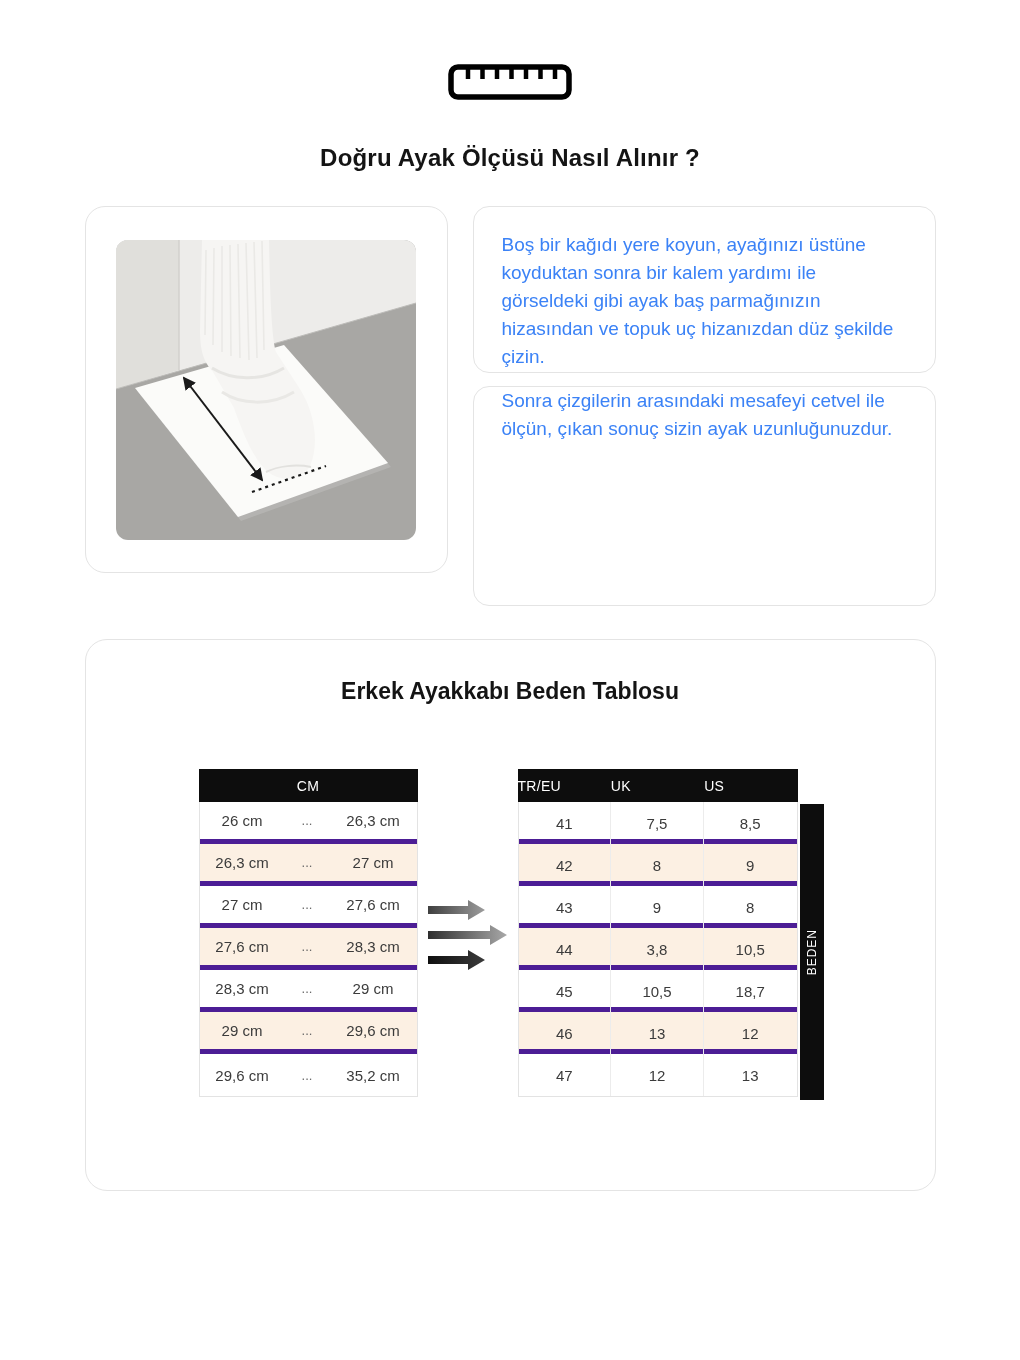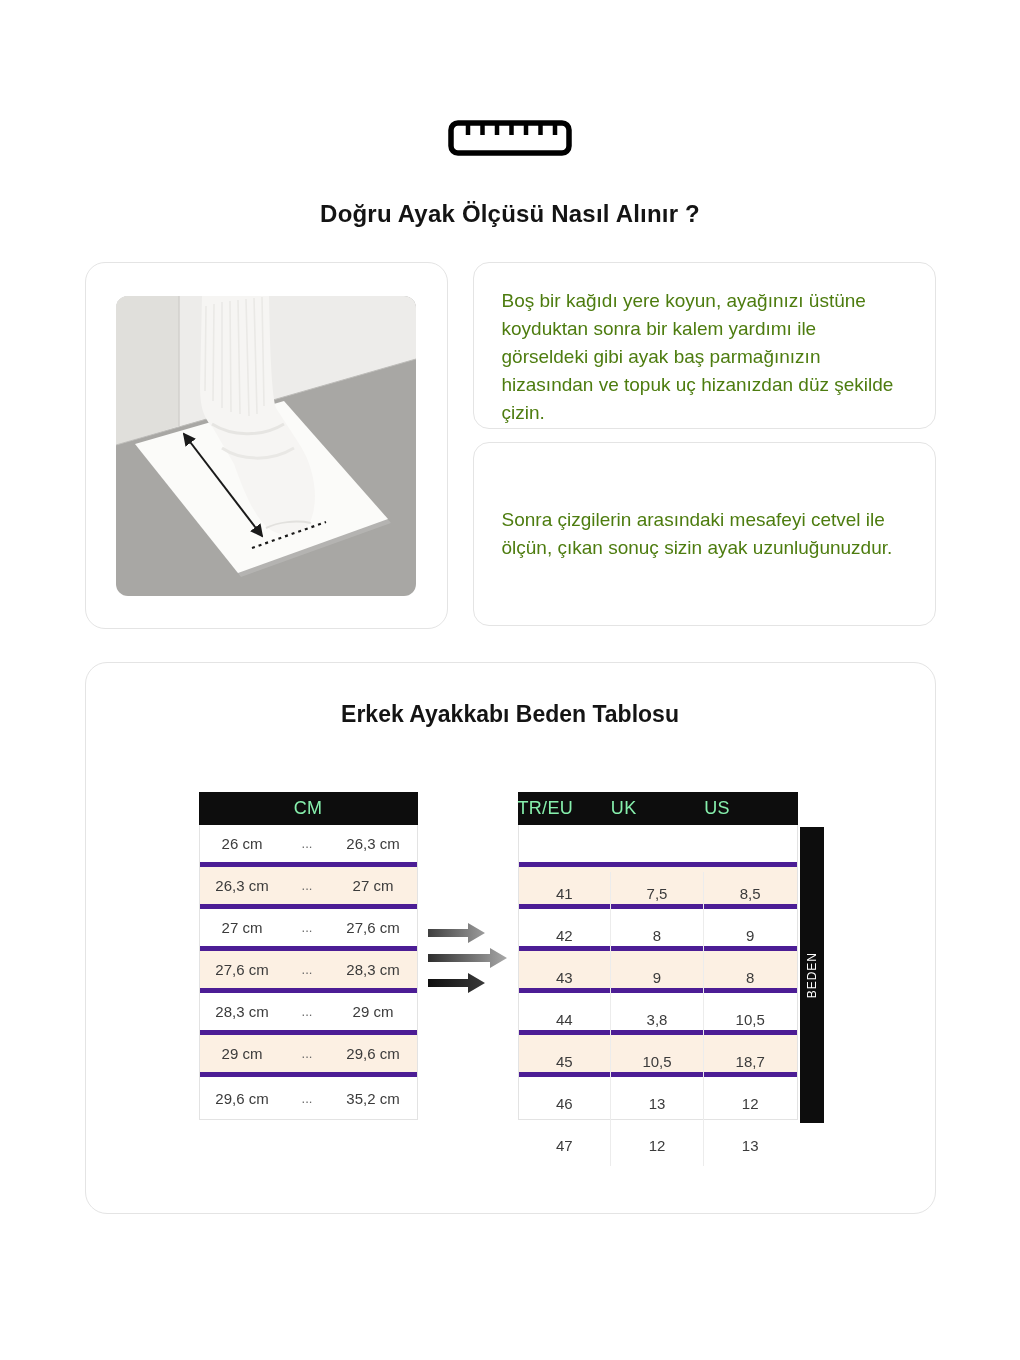--- a/index.html
+++ b/index.html
@@ -3,21 +3,21 @@
 <meta charset="utf-8">
 <style>
   * { box-sizing: border-box; margin: 0; padding: 0; }
   html { background: #fff; }
   body {
     width: 1020px; height: 1360px; margin: 0 auto; position: relative;
     background: #ffffff;
     font-family: "Liberation Sans", "DejaVu Sans", sans-serif;
     color: #1c1c1c;
   }
-  .page { width: 851px; margin: 0 auto; padding-top: 120px; }
+  .page { width: 851px; margin: 0 auto; padding-top: 64px; }
 
   
   .top { text-align: center; }
   .ruler-wrap { display: inline-block; }
   .page-title {
     margin-top: 40px;
     font-size: 24px; font-weight: 700; color: #141414;
     letter-spacing: 0.2px;
   }
 
@@ -27,61 +27,61 @@
     width: 363px; height: 367px; flex: 0 0 363px;
     border: 1px solid #e4e4e4; border-radius: 20px;
     background: #fff;
     display: flex; align-items: center; justify-content: center;
   }
   .photo-frame { width: 300px; height: 300px; border-radius: 12px; overflow: hidden; }
   .steps { flex: 1; display: flex; flex-direction: column; gap: 13px; }
   .step-box {
     border: 1px solid #e4e4e4; border-radius: 16px; background: #fff;
     padding: 24px 28px;
-    font-size: 19px; line-height: 28px; color: #4d7c0f;
+    font-size: 19px; line-height: 28px; color: #3b82f6;
   }
   .step-box-1 { height: 167px; }
-  .step-box-2 { height: 184px; display: flex; align-items: center; padding-top: 0; padding-bottom: 0; }
+  .step-box-2 { height: 220px; display: flex; padding-top: 0; padding-bottom: 0; }
 
   
   .chart-card {
     margin-top: 33px; width: 851px; height: 552px;
     border: 1px solid #e4e4e4; border-radius: 22px; background: #fff;
     padding: 36px 0 0 0;
   }
   .chart-title {
     text-align: center; font-size: 23px; font-weight: 700; color: #141414;
     line-height: 30px; margin-bottom: 63px;
   }
   .tables-row { display: flex; align-items: flex-start; padding-left: 113px; }
 
   .thead {
-    background: #0d0d0d; color: #86efac; height: 33px;
+    background: #0d0d0d; color: #ffffff; height: 33px;
     display: flex; align-items: center; justify-content: center;
-    font-size: 18px; letter-spacing: 0.3px;
+    font-size: 14px; letter-spacing: 0.3px;
   }
   .rows { border: 1px solid #e3e3e3; border-top: none; }
   .trow { height: 42px; display: grid; align-items: center; text-align: center;
           font-size: 15px; color: #3b3b3b; border-bottom: 5px solid #4c1d95; background: #fff; }
   .trow:last-of-type { border-bottom: none; }
   .rows .trow:nth-of-type(even) { background: #fcf0e3; }
 
   .cm-table { width: 219px; flex: 0 0 219px; }
   .cm-table .trow { grid-template-columns: 85px 45px 87px; }
   .cell-sep { font-size: 13px; color: #6a6a6a; }
 
   .arrows-gap { width: 100px; flex: 0 0 100px; align-self: center; 
                 display: flex; justify-content: center; }
 
   .size-table { width: 280px; flex: 0 0 280px; }
   .size-head { display: grid; grid-template-columns: repeat(3, 1fr); }
   .size-head-cell { }
   .size-table .trow { grid-template-columns: repeat(3, 1fr); }
   .size-table .tcell { border-right: 1px solid #ececec; height: 42px;
-                       display: flex; align-items: center; justify-content: center; margin-top: 47px; }
+                       display: flex; align-items: center; justify-content: center; }
   .size-table .tcell:last-child { border-right: none; }
 
   .beden-bar {
     width: 24px; height: 296px; margin-left: 2px; margin-top: 35px;
     background: #0d0d0d; color: #ffffff;
     display: flex; align-items: center; justify-content: center;
     font-size: 12px; letter-spacing: 1px;
   }
   .beden-bar span { writing-mode: vertical-rl; transform: rotate(180deg); }
 </style>

